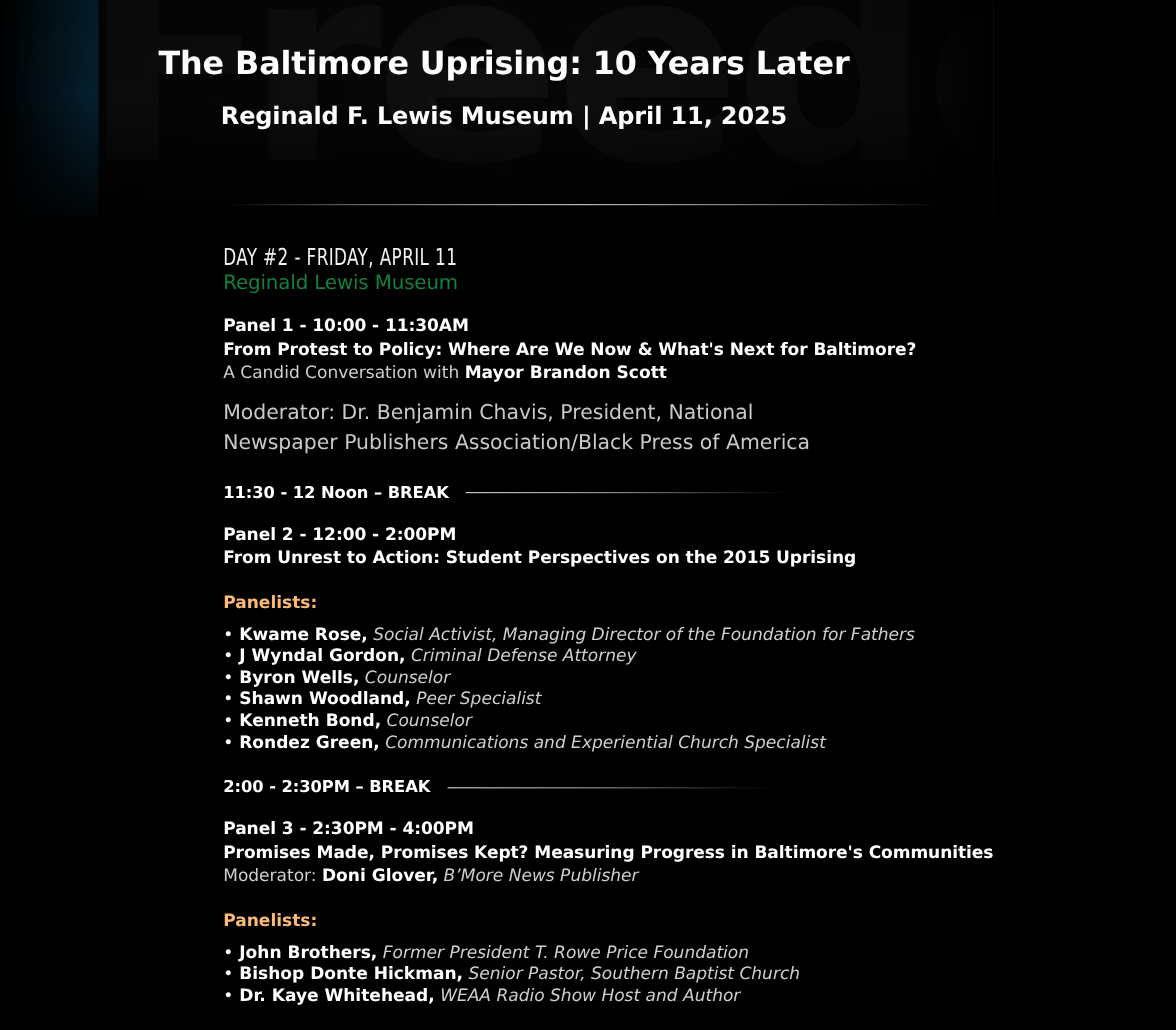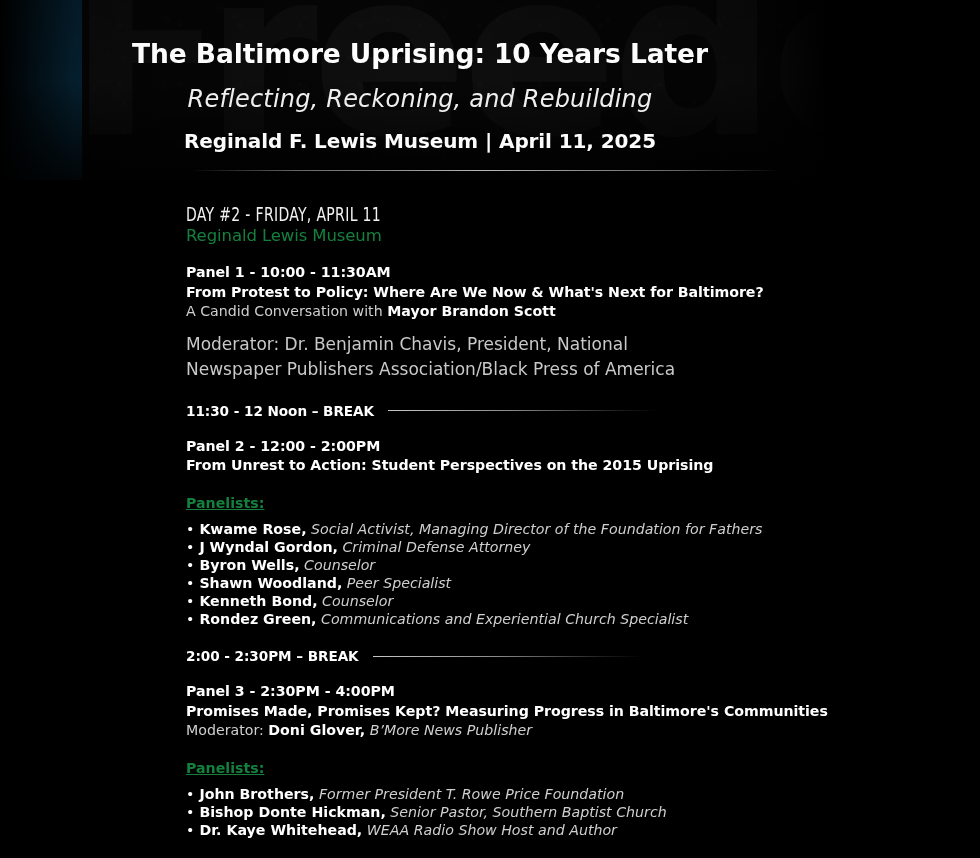--- a/index.html
+++ b/index.html
@@ -202,22 +202,21 @@
         rgba(255,255,255,.55) 45%,
         rgba(255,255,255,.12) 85%,
         rgba(255,255,255,0) 100%);
   }
 
   .panelists-title {
     margin-top: 19px;
     font-family: "DejaVu Sans", sans-serif;
     font-weight: 700;
     font-size: 14.2px;
-    color: #15803d;
-    text-decoration: underline;
+    color: #fdba74;
   }
   ul.panelists {
     margin-top: 9px;
     list-style: none;
   }
   ul.panelists li {
     font-family: "DejaVu Sans", sans-serif;
     font-size: 14.2px;
     line-height: 1.27;
     color: #cfcfcf;
@@ -231,21 +230,20 @@
   <div class="hero-bg">
     <div class="hero-bg-band">
       <div class="ghost-word">Freedom</div>
       <div class="grain"></div>
     </div>
     <div class="hero-vignette"></div>
   </div>
 
   <div class="hero-text">
     <div class="hero-title">The Baltimore Uprising: 10 Years Later</div>
-    <div class="hero-subtitle">Reflecting, Reckoning, and Rebuilding</div>
     <div class="hero-venue">Reginald F. Lewis Museum | April 11, 2025</div>
   </div>
 
   <div class="hero-rule"></div>
 </div>
 
 <div class="agenda">
 
   <div class="day-heading">DAY #2 - FRIDAY, APRIL 11</div>
   <div class="venue-heading">Reginald Lewis Museum</div>

